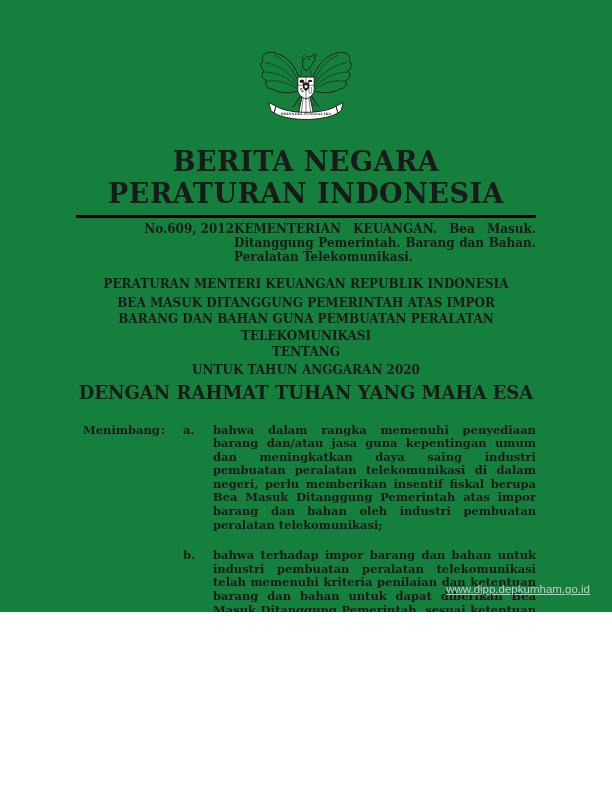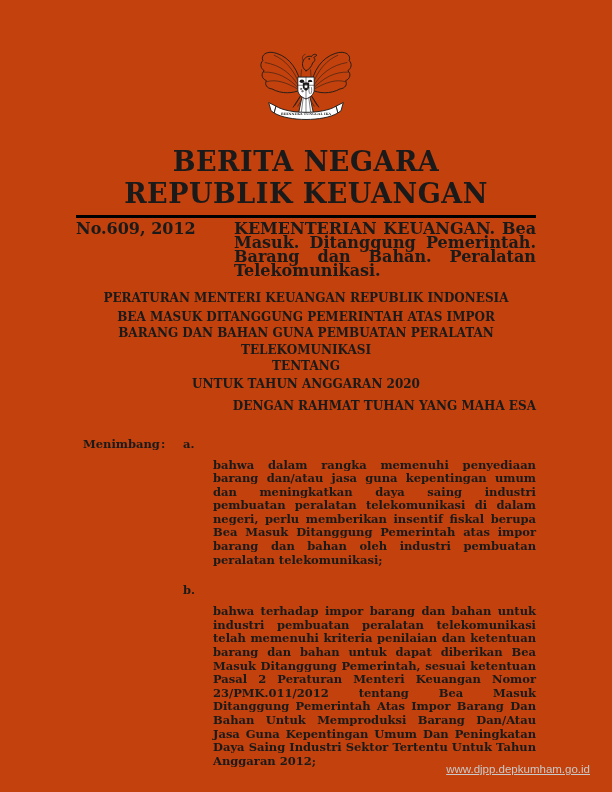--- a/index.html
+++ b/index.html
@@ -1,22 +1,22 @@
 <!DOCTYPE html>
 <html><head>
 <meta charset="utf-8">
 <style>
   * { margin: 0; padding: 0; box-sizing: border-box; }
   html, body { background: #ffffff; }
   .page {
     position: relative;
     width: 612px;
-    height: 792px;
+    height: 612px;
     margin: 0 auto;
-    background: #c2410c;
+    background: #15803d;
     font-family: "DejaVu Serif", "Liberation Serif", serif;
     font-weight: bold;
     color: #1a1a1a;
     overflow: hidden;
   }
   .emblem-wrap {
     padding-top: 40px;
     text-align: center;
   }
   .gazette-title {
@@ -28,22 +28,22 @@
   }
   .rule {
     width: 460px;
     margin: 5px auto 0 auto;
     border-top: 3px solid #000000;
   }
   .masthead {
     width: 460px;
     margin: 4px auto 0 auto;
     display: flex;
-    justify-content: space-between;
-    font-size: 16px;
+    justify-content: flex-end;
+    font-size: 12px;
     line-height: 14px;
   }
   .gazette-number { white-space: nowrap; }
   .masthead-subject {
     width: 302px;
     text-align: justify;
     text-align-last: left;
   }
   .reg-block {
     width: 460px;
@@ -54,38 +54,37 @@
   .reg-line { line-height: 17.5px; }
   .reg-subject {
     max-width: 420px;
     margin: 0 auto;
     line-height: 16.5px;
     padding-top: 1px;
   }
   .invocation-block {
     width: 460px;
     margin: 4px auto 8px auto;
-    text-align: right;
-    font-size: 12px;
+    text-align: center;
+    font-size: 18px;
   }
   .invocation-line { line-height: 19.5px; }
   .considering {
     width: 460px;
     margin: 21px auto 0 auto;
     padding-left: 7px;
     display: grid;
     grid-template-columns: 78px 22px 30px 1fr;
     row-gap: 17px;
     font-size: 11.5px;
     line-height: 13.6px;
   }
   .c-text {
     text-align: justify;
     text-align-last: left;
-    margin-top: 21px;
   }
   .watermark {
     position: absolute;
     right: 22px;
     bottom: 17px;
     font-family: "Liberation Sans", "DejaVu Sans", sans-serif;
     font-weight: normal;
     font-size: 11.5px;
     color: #c9c9c9;
     text-decoration: underline;
@@ -146,21 +145,21 @@
 
       <path class="wht" d="M44,140 L28,132 L33,150 L40,155 Z"></path>
       <path class="wht" d="M176,140 L192,132 L187,150 L180,155 Z"></path>
       <path class="wht" d="M44,140 C72,158 148,158 176,140 L180,155 C148,174 72,174 40,155 Z"></path>
       <text x="110" y="160" text-anchor="middle" font-size="7" letter-spacing="0.3" fill="#1a1a1a" font-family="'DejaVu Serif', serif">BHINNEKA TUNGGAL IKA</text>
     </svg>
   </div>
 
   <div class="gazette-title">
     <div>BERITA NEGARA</div>
-    <div>REPUBLIK KEUANGAN</div>
+    <div>PERATURAN INDONESIA</div>
   </div>
 
   <div class="rule"></div>
 
   <div class="masthead">
     <div class="gazette-number">No.609, 2012</div>
     <div class="masthead-subject">KEMENTERIAN KEUANGAN. Bea Masuk. Ditanggung Pemerintah. Barang dan Bahan. Peralatan Telekomunikasi.</div>
   </div>
 
   <div class="reg-block">

